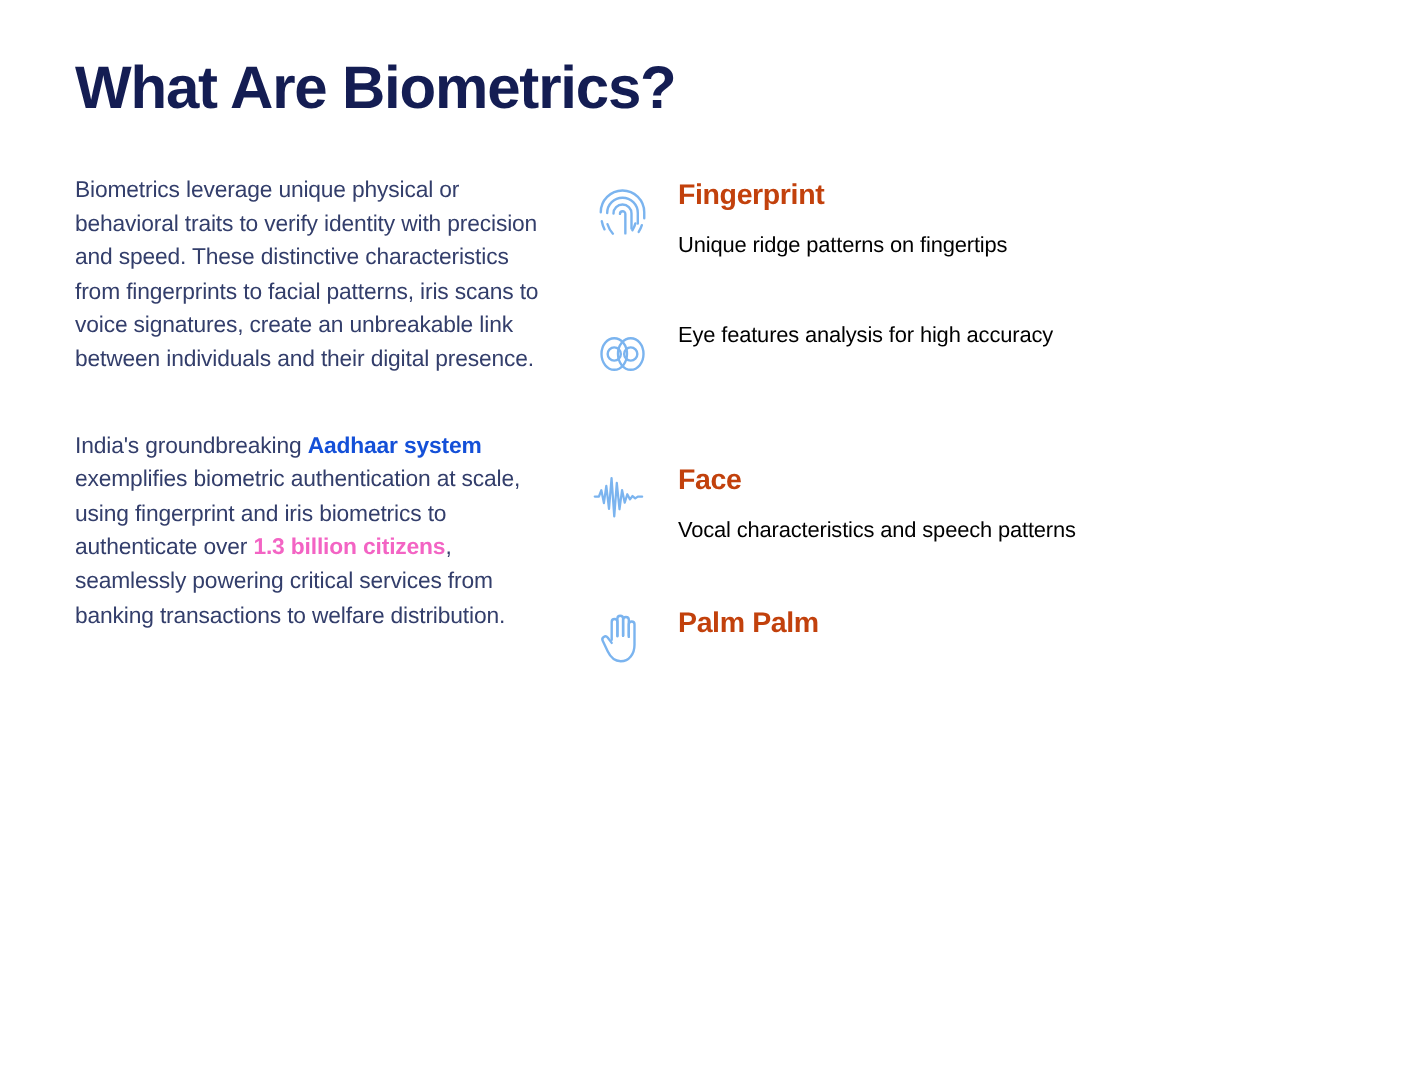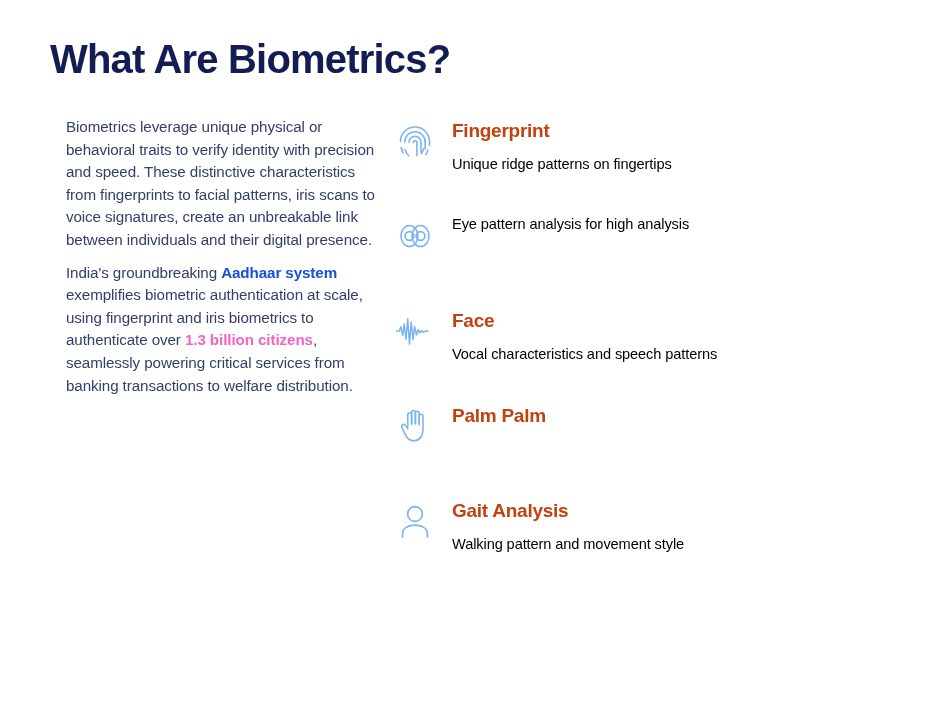--- a/index.html
+++ b/index.html
@@ -28,33 +28,33 @@
     line-height: 50px;
     font-weight: 700;
     letter-spacing: -0.8px;
     color: #141d53;
     white-space: nowrap;
   }
 
   
   .left-col {
     position: absolute;
-    left: 66px;
+    left: 50px;
     top: 116px;
     width: 320px;
   }
 
   .body-para {
     font-size: 15.2px;
     line-height: 22.6px;
     color: #333e6b;
     letter-spacing: -0.1px;
   }
 
-  .body-para + .body-para { margin-top: 10px; }
+  .body-para + .body-para { margin-top: 35px; }
 
   .accent-blue {
     color: #1450d8;
     font-weight: 700;
   }
 
   .accent-pink {
     color: #f364c4;
     font-weight: 700;
   }
@@ -139,21 +139,21 @@
 
     <div class="feature">
       <span class="feature-icon">
         <svg viewBox="0 0 42 42" fill="none" stroke="#7bb4ef" stroke-width="1.6">
           <ellipse cx="15.5" cy="21" rx="8.5" ry="10.5"></ellipse>
           <ellipse cx="26.5" cy="21" rx="8.5" ry="10.5"></ellipse>
           <circle cx="15.5" cy="21" r="4.4"></circle>
           <circle cx="26.5" cy="21" r="4.4"></circle>
         </svg>
       </span>
-      <div class="feature-desc">Eye pattern analysis for high analysis</div>
+      <div class="feature-desc">Eye features analysis for high accuracy</div>
     </div>
 
     <div class="feature">
       <span class="feature-icon">
         <svg viewBox="0 0 42 42" fill="none" stroke="#7bb4ef" stroke-width="1.5" stroke-linecap="round" stroke-linejoin="round">
           <path d="M2.5 21h2.8l1.6-4.2 1.7 8.6 1.6-11.5 1.8 15.4 1.7-20.6 1.8 25.6 1.7-22.4 1.8 17.6 1.7-12.8 1.8 8.4 1.7-5.6 1.8 3.4 1.7-2.2 1.8 1.6 1.7-1.2h2.9"></path>
         </svg>
       </span>
       <div class="feature-title">Face</div>
       <div class="feature-desc">Vocal characteristics and speech patterns</div>
@@ -164,25 +164,15 @@
         <svg viewBox="0 0 42 42" fill="none" stroke="#7bb4ef" stroke-width="1.6" stroke-linecap="round" stroke-linejoin="round">
           <path d="M13.8 21.5V9.6a1.9 1.9 0 0 1 3.8 0v9.6"></path>
           <path d="M17.6 18.8V7.4a1.9 1.9 0 0 1 3.8 0v11.4"></path>
           <path d="M21.4 18.8V8.2a1.9 1.9 0 0 1 3.8 0v10.6"></path>
           <path d="M25.2 19.6v-8.4a1.9 1.9 0 0 1 3.8 0v13.6c0 6.2-3.6 11-9.2 11-4.6 0-6.8-2.6-8.6-6.4l-3.4-7.2a2 2 0 0 1 3.3-2.2l2.7 3.6"></path>
         </svg>
       </span>
       <div class="feature-title">Palm Palm</div>
     </div>
 
-    <div class="feature">
-      <span class="feature-icon">
-        <svg viewBox="0 0 42 42" fill="none" stroke="#7bb4ef" stroke-width="1.7" stroke-linecap="round" stroke-linejoin="round">
-          <circle cx="21" cy="14" r="7.4"></circle>
-          <path d="M8.6 37v-3.6c0-4.9 5.5-8.3 12.4-8.3s12.4 3.4 12.4 8.3V37"></path>
-        </svg>
-      </span>
-      <div class="feature-title">Gait Analysis</div>
-      <div class="feature-desc">Walking pattern and movement style</div>
-    </div>
 
   </div>
 </div>
 
 </body></html>

